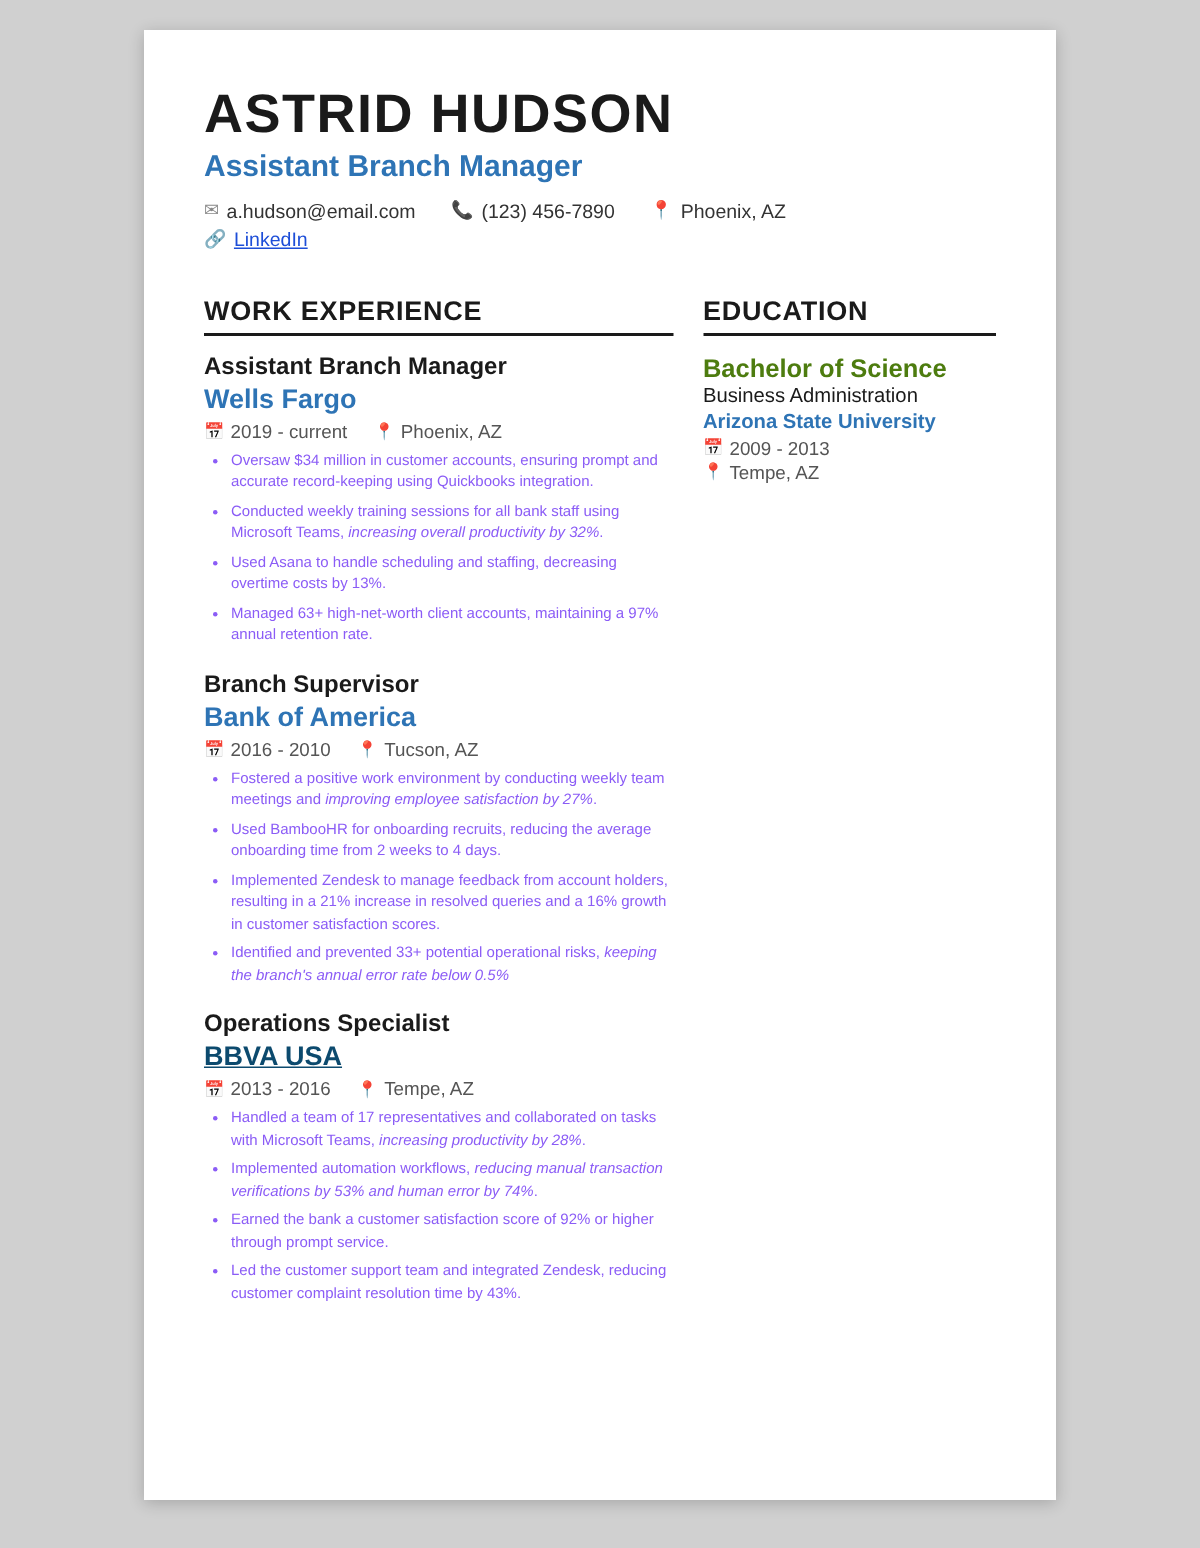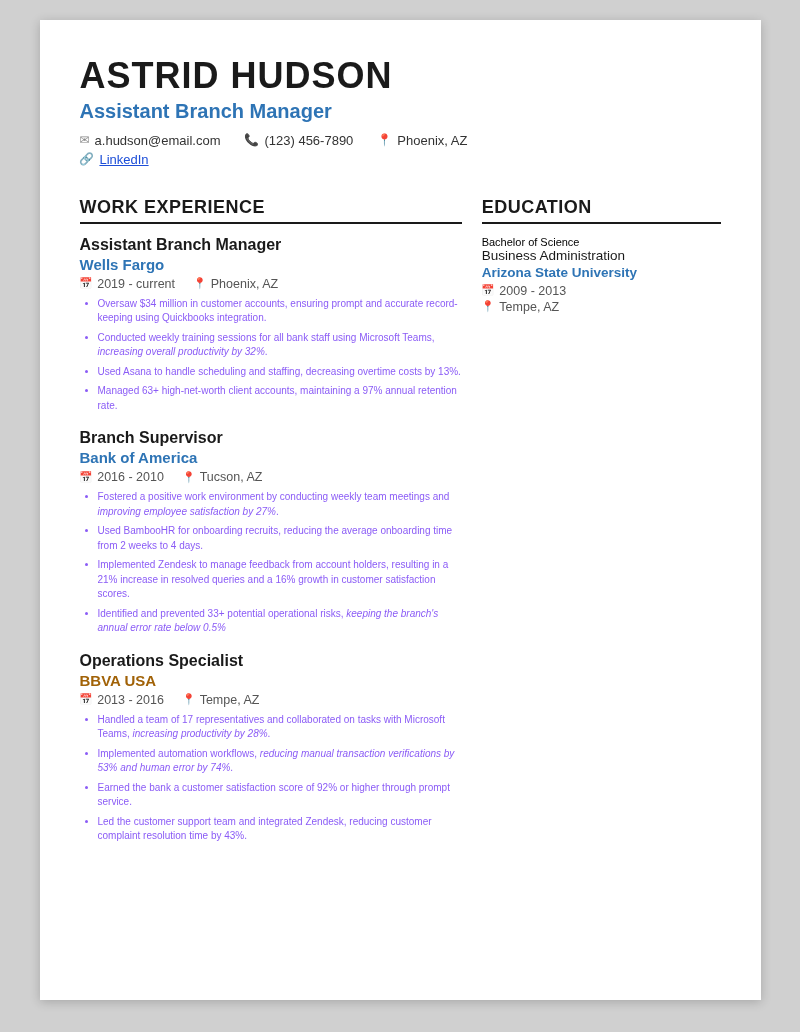--- a/index.html
+++ b/index.html
@@ -7,21 +7,21 @@
       background: #d0d0d0;
       display: flex;
       justify-content: center;
       align-items: flex-start;
       min-height: 100vh;
       padding: 20px;
       font-family: Arial, sans-serif;
     }
     .resume-container {
       background: #ffffff;
-      width: 721px;
+      width: 608px;
       min-height: 980px;
       padding: 36px 40px 40px 40px;
       box-shadow: 0 2px 10px rgba(0,0,0,0.2);
     }
     .header-section {
       margin-bottom: 20px;
     }
     .name {
       font-size: 36px;
       font-weight: 900;
@@ -80,21 +80,21 @@
       margin-bottom: 12px;
       letter-spacing: 0.5px;
     }
     .job-title {
       font-size: 16px;
       font-weight: bold;
       color: #1a1a1a;
       margin-bottom: 2px;
     }
     .company-name {
-      font-size: 15px;
+      font-size: 18px;
       font-weight: bold;
       color: #2e74b5;
       margin-bottom: 4px;
     }
     .job-meta {
       display: flex;
       gap: 18px;
       font-size: 12.5px;
       color: #555;
       margin-bottom: 6px;
@@ -116,23 +116,23 @@
     .bullet-list li {
       font-size: 10px;
       color: #8b5cf6;
       margin-bottom: 5px;
       line-height: 1.45;
     }
     .job-block {
       margin-bottom: 16px;
     }
     .edu-degree {
-      font-size: 11px;
-      color: #000000;
-      font-weight: normal;
+      font-size: 17px;
+      color: #4d7c0f;
+      font-weight: bold;
     }
     .edu-field {
       font-size: 13.5px;
       color: #1a1a1a;
       margin-bottom: 2px;
     }
     .edu-university {
       font-size: 13.5px;
       font-weight: bold;
       color: #2e74b5;
@@ -238,21 +238,21 @@
         <ul class="bullet-list">
           <li>Fostered a positive work environment by conducting weekly team meetings and <em>improving employee satisfaction by 27%</em>.</li>
           <li>Used BambooHR for onboarding recruits, reducing the average onboarding time from 2 weeks to 4 days.</li>
           <li>Implemented Zendesk to manage feedback from account holders, resulting in a 21% increase in resolved queries and a 16% growth in customer satisfaction scores.</li>
           <li>Identified and prevented 33+ potential operational risks, <em>keeping the branch's annual error rate below 0.5%</em></li>
         </ul>
       </div>
 
       <div class="job-block">
         <div class="job-title">Operations Specialist</div>
-        <div class="company-name" style="color:#a16207;">BBVA USA</div>
+        <div class="company-name" style="color:#0c4a6e;text-decoration:underline;">BBVA USA</div>
         <div class="job-meta">
           <div class="job-meta-item">
             <span class="meta-icon">📅</span>
             <span>2013 - 2016</span>
           </div>
           <div class="job-meta-item">
             <span class="meta-icon">📍</span>
             <span>Tempe, AZ</span>
           </div>
         </div>

